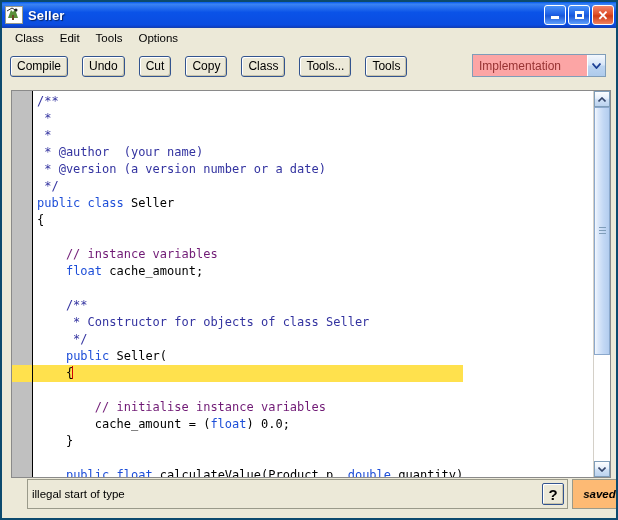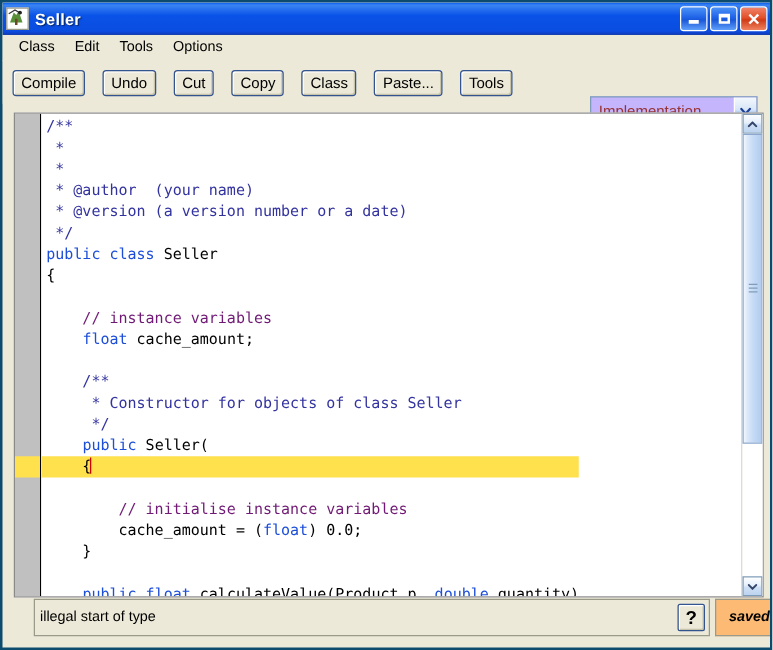--- a/index.html
+++ b/index.html
@@ -114,27 +114,26 @@
     cursor: default;
     white-space: nowrap;
     box-shadow: inset 1px 1px 0 #ffffff, inset -1px -1px 0 #c8c4ac;
   }
   #view-select {
     position: absolute;
     right: 10px;
     top: 5px;
     width: 134px;
     height: 23px;
-    background: #c4b5fd;
+    background: #fca5a5;
     border: 1px solid #7f9db9;
     box-sizing: border-box;
     display: flex;
     align-items: center;
     cursor: default;
-    margin-top: 23px;
   }
   #view-select .lbl {
     flex: 1 1 auto;
     font-size: 12px;
     color: #973232;
     padding-left: 6px;
     white-space: nowrap;
     overflow: hidden;
   }
   #view-select .arrow {
@@ -343,21 +342,21 @@
     <div class="menu-item">Tools</div>
     <div class="menu-item">Options</div>
   </div>
 
   <div id="toolbar">
     <div class="tbtn">Compile</div>
     <div class="tbtn">Undo</div>
     <div class="tbtn">Cut</div>
     <div class="tbtn">Copy</div>
     <div class="tbtn">Class</div>
-    <div class="tbtn">Paste...</div>
+    <div class="tbtn">Tools...</div>
     <div class="tbtn">Tools</div>
 
     <div id="view-select">
       <span class="lbl">Implementation</span>
       <span class="arrow">
         <svg width="9" height="6" viewBox="0 0 9 6">
             <path d="M0.5 0.5 L4.5 5 L8.5 0.5" fill="none" stroke="#1c3f94" stroke-width="1.8"></path>
           </svg>
       </span>
     </div>

